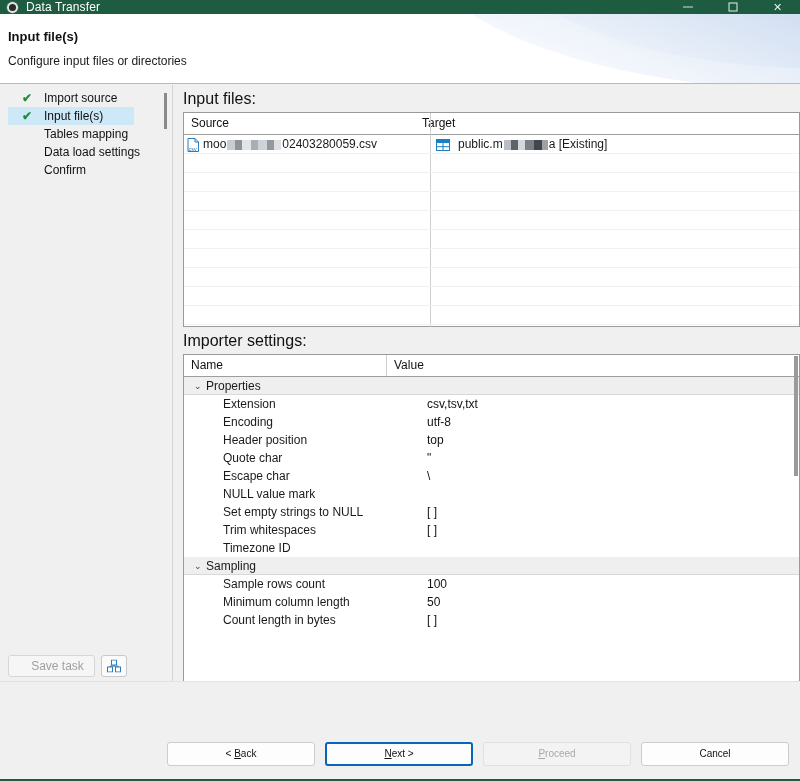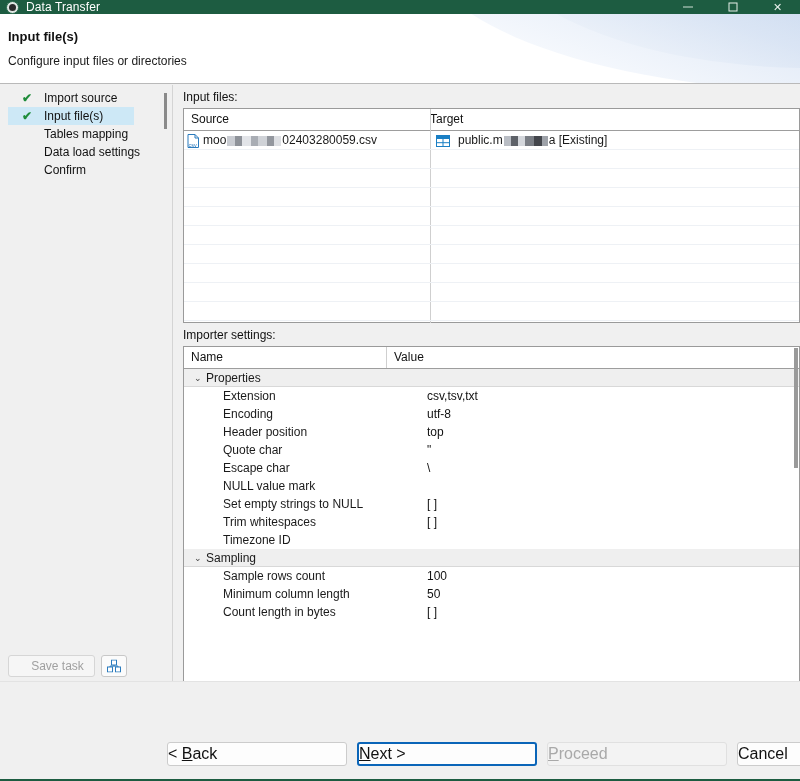--- a/index.html
+++ b/index.html
@@ -95,21 +95,21 @@
     border-radius: 3px; font-size: 12px; padding-left: 12px;
   }
   .btn-saveicon {
     width: 26px; height: 22px; border: 1px solid #c8c8c8; background: #fbfbfb;
     border-radius: 3px; position: relative;
   }
   .btn-saveicon svg { position: absolute; left: 50%; top: 50%; transform: translate(-50%,-50%); }
 
   
   .main { position: absolute; left: 176px; top: 85px; width: 624px; height: 596px; }
-  .field-label { font-size: 12px; color: #111; margin: 5px 0 4px 7px; }
+  .field-label { font-size: 16px; color: #111; margin: 5px 0 4px 7px; }
 
   .tablebox {
     position: relative; background: #ffffff;
     border: 1px solid #9a9a9a; margin-left: 7px;
   }
   .files-table { height: 215px; }
   .thead {
     height: 22px; background: #ffffff; border-bottom: 1px solid #9d9d9d;
     position: relative;
   }
@@ -148,23 +148,23 @@
   .prop-label { position: absolute; left: 39px; top: 0; height: 18px; line-height: 18px; font-size: 12px; }
   .grp-underline { position: absolute; left: 0; bottom: 0; width: 100%; height: 1px; background: #d8d8d8; }
 
   .st-scroll { position: absolute; right: 1px; top: 1px; width: 4px; background: #9a9a9a; }
 
   
   .footer { position: absolute; left: 0; top: 681px; width: 800px; height: 100px; background: #f0f0f0; }
   .footer-sep { position: absolute; left: 0; top: 0; width: 800px; height: 1px; background: #e3e3e3; }
   .btnrow { position: absolute; left: 167px; top: 61px; display: flex; gap: 10px; }
   .wbtn {
-    width: 180px; height: 24px; line-height: 22px; text-align: left;
+    width: 148px; height: 24px; line-height: 22px; text-align: center;
     border: 1px solid #cccccc; background: #fdfdfd; border-radius: 3px;
-    font-size: 16px; color: #111;
+    font-size: 10px; color: #111;
   }
   .wbtn.primary { border: 2px solid #0a65b8; line-height: 20px; }
   .wbtn.disabled { color: #a9a9a9; background: #f3f3f3; border-color: #e0e0e0; }
   .wbtn u { text-decoration: underline; }
   .bottom-edge { position: absolute; left: 0; top: 779px; width: 800px; height: 2px; background: #1d5c41; }
 </style>
 </head>
 <body>
 
 <div id="app">
@@ -215,21 +215,21 @@
   <div class="sb-scroll"></div>
   <div class="sb-divider"></div>
 
   <div class="main">
 
     <div class="field-label">Input files:</div>
 
     <div class="tablebox files-table">
       <div class="thead">
         <div class="th" style="left:0;">Source</div>
-        <div class="th" style="left:239px;">Target</div>
+        <div class="th" style="left:231px;">Target</div>
         <div class="colsep" style="left:246px; height:214px;"></div>
       </div>
       <div id="files-body">
           <div class="row">
             <div class="cell" style="left: 3px; width: 240px;">
               <svg class="csv-ico" viewBox="0 0 13 14">
                 <path d="M1 .5h7l3.5 3.5v9.5H1z" fill="#fff" stroke="#2b7bbd"></path>
                 <path d="M8 .5V4h3.5" fill="none" stroke="#2b7bbd"></path>
                 <text x="1.5" y="12.5" font-size="5.5" fill="#2b7bbd" font-family="Liberation Sans, sans-serif" text-decoration="underline">csv</text>
               </svg>

